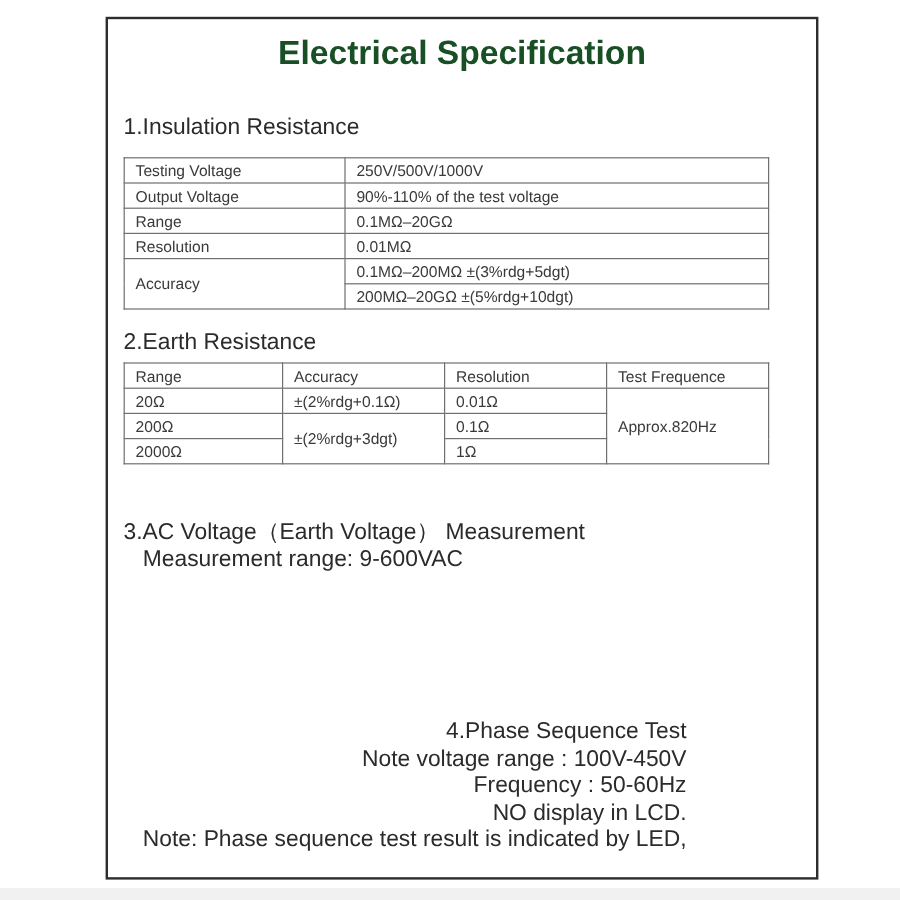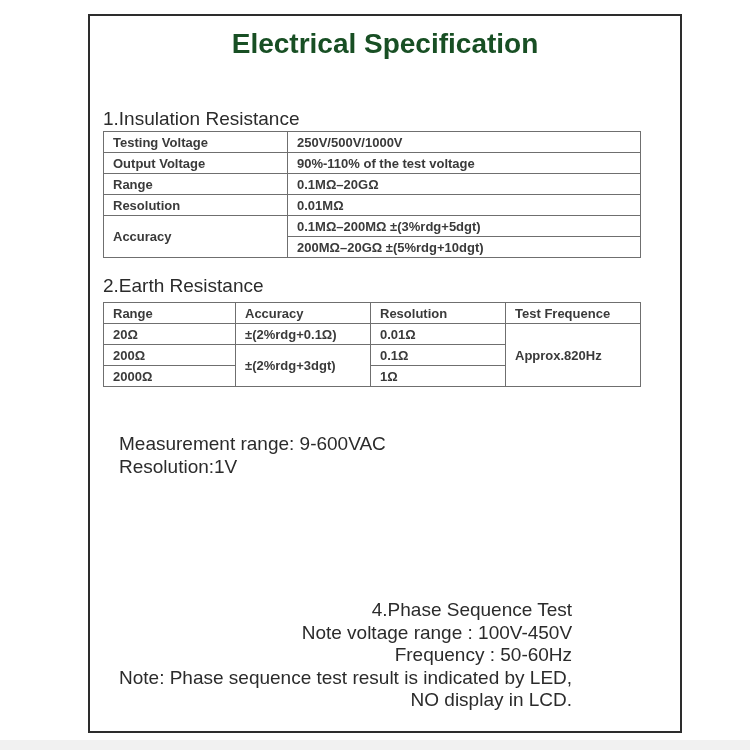--- a/index.html
+++ b/index.html
@@ -35,35 +35,35 @@
     font-size: 28px;
     font-weight: bold;
     color: #184f24;
   }
   .sec-heading {
     position: absolute;
     font-size: 19px;
     color: #2b2b2b;
     white-space: nowrap;
   }
-  .sec-heading.pos1 { left: 13px; top: 92px; }
+  .sec-heading.pos1 { left: 13px; top: 80px; }
   .sec-heading.pos2 { left: 13px; top: 259px; }
   .spec-table {
     position: absolute;
     border-collapse: collapse;
     table-layout: fixed;
     font-size: 13px;
     color: #3a3a3a;
     background: #ffffff;
   }
   .spec-table td, .spec-table th {
     border: 1px solid #6f6f6f;
     padding: 0 4px 0 9px;
     height: 20px;
-    font-weight: bold;
+    font-weight: normal;
     text-align: left;
     vertical-align: middle;
     white-space: nowrap;
     overflow: hidden;
   }
   .t1 { left: 13px; top: 115px; width: 537px; }
   .t2 { left: 13px; top: 286px; width: 537px; }
   .text-block {
     position: absolute;
     left: 13px;
@@ -154,27 +154,27 @@
         <td>0.1Ω</td>
       </tr>
       <tr>
         <td>2000Ω</td>
         <td>1Ω</td>
       </tr>
     </tbody>
       </table>
 
     <div class="text-block pos3">
+      <div>3.AC Voltage（Earth Voltage） Measurement</div>
       <div class="line">Measurement range: 9-600VAC</div>
-      <div class="line">Resolution:1V</div>
     </div>
 
     <div class="text-block pos4">
       <div>4.Phase Sequence Test</div>
       <div class="line">Note voltage range : 100V-450V</div>
       <div class="line">Frequency : 50-60Hz</div>
+      <div class="line">NO display in LCD.</div>
       <div class="line">Note: Phase sequence test result is indicated by LED,</div>
-      <div class="line">NO display in LCD.</div>
     </div>
 
   </div>
   <div class="bottom-strip"></div>
 </div>
 
 </body></html>

